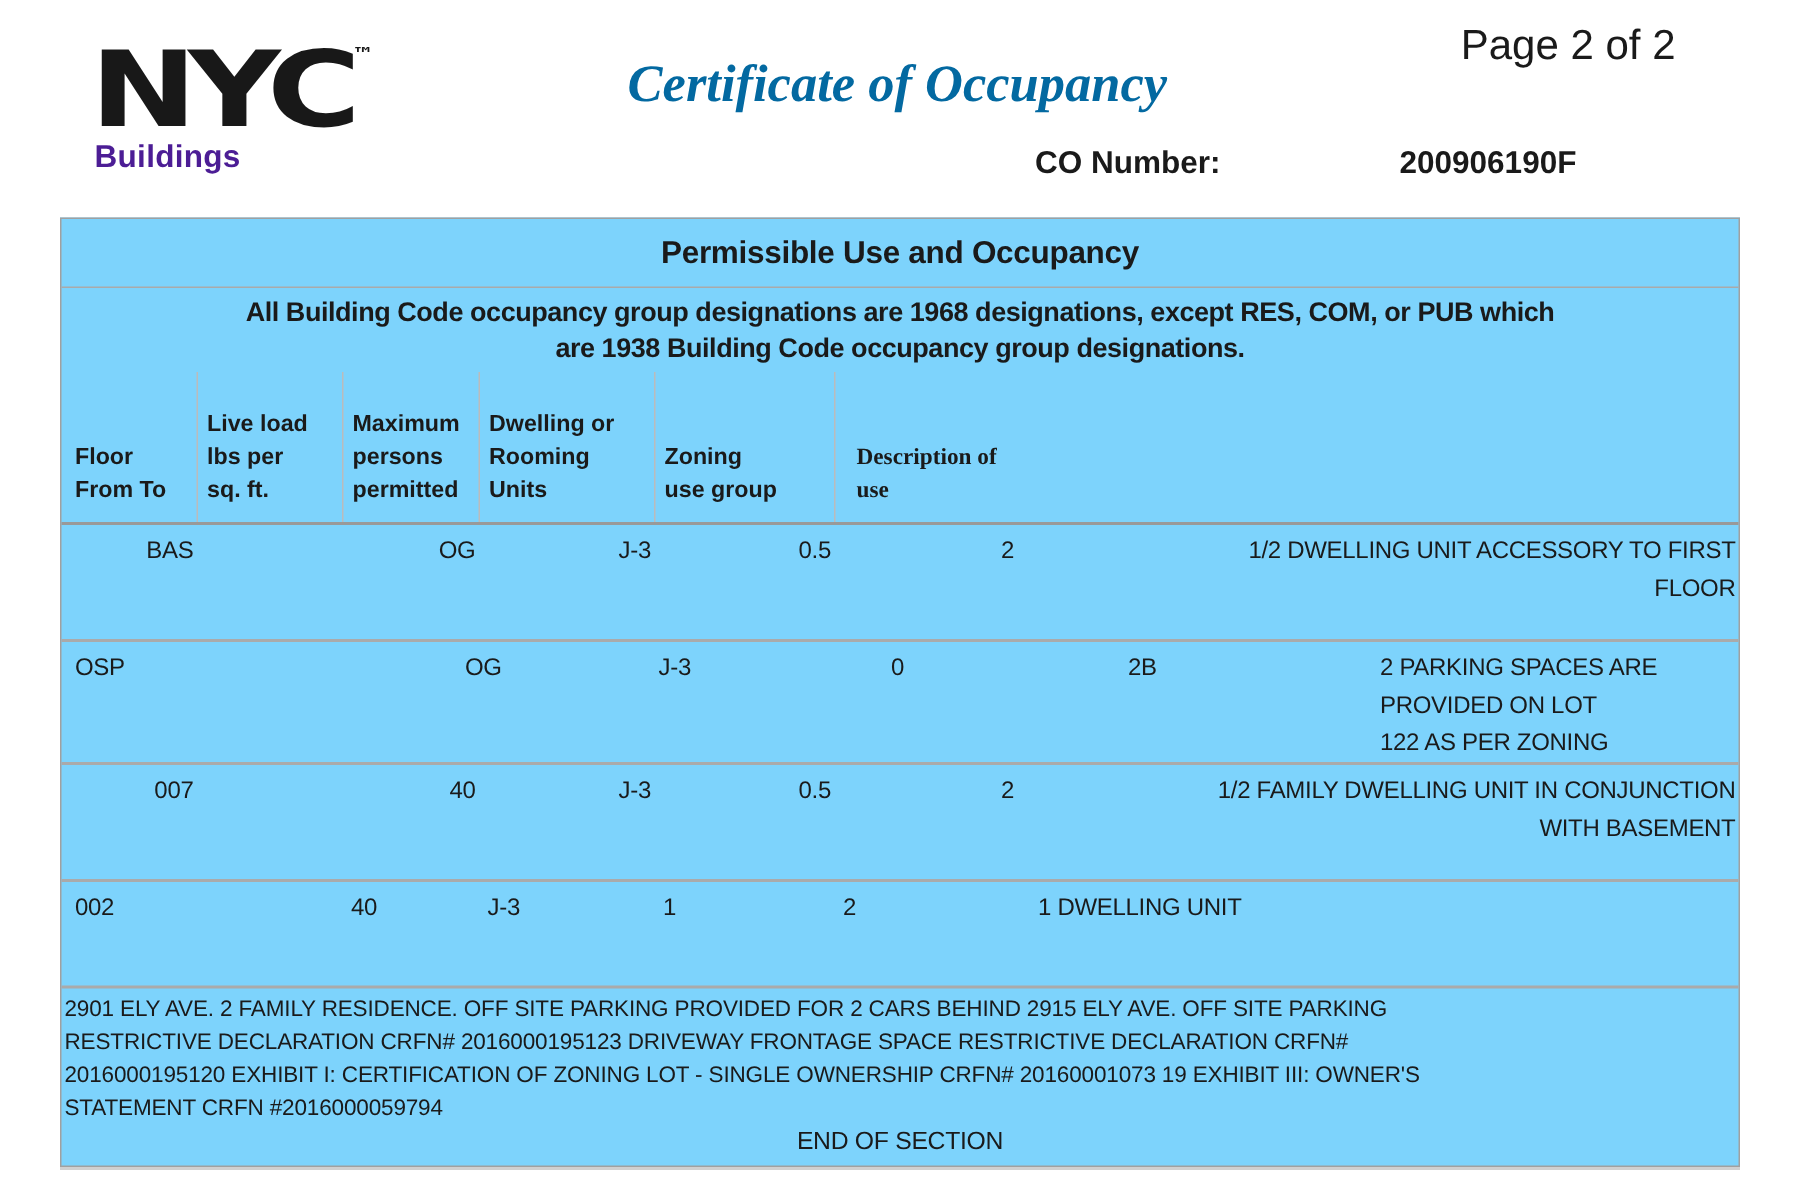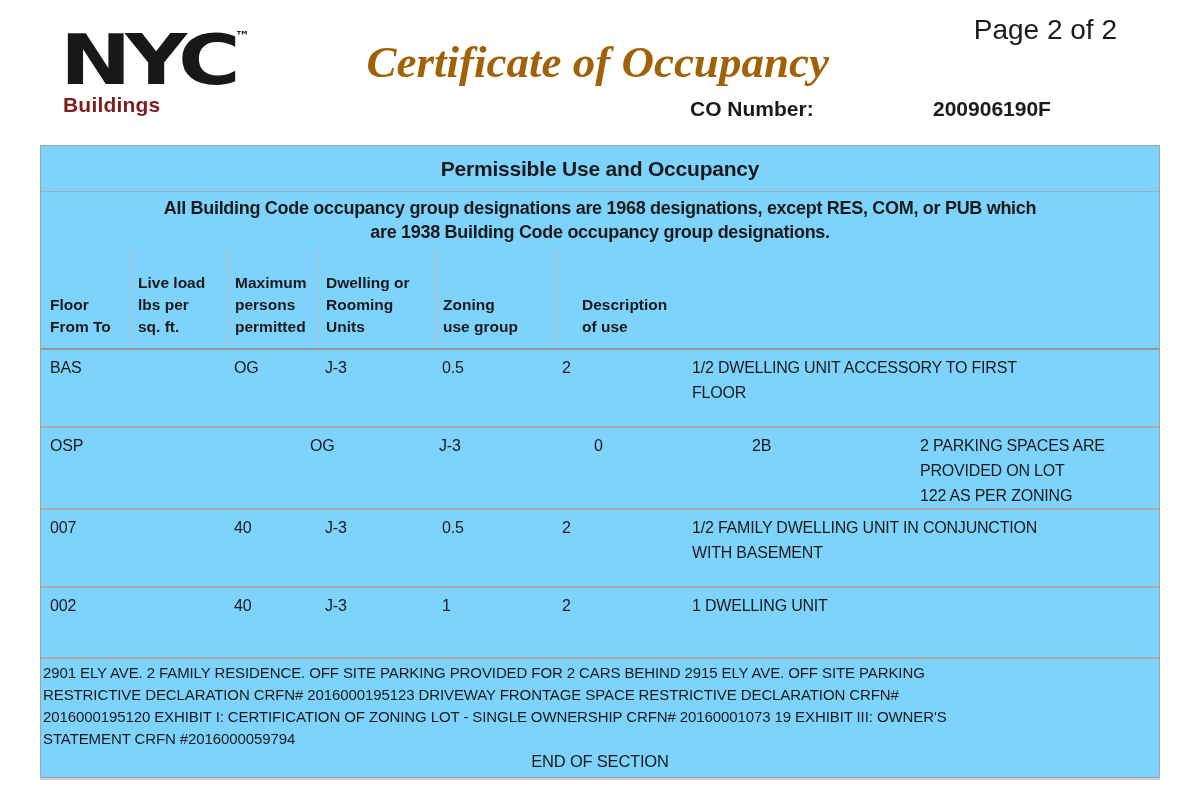--- a/index.html
+++ b/index.html
@@ -9,28 +9,28 @@
   
   .logo { position: absolute; left: 24px; top: 6px; margin-left: 36px; }
   .logo-mark {
     font-family: "DejaVu Sans", sans-serif;
     font-weight: bold; font-size: 70px; line-height: 60px;
     letter-spacing: -5px; color: #181818;
     transform: scaleX(1.22); transform-origin: left top; white-space: nowrap;
   }
   .logo-mark .tm { font-size: 12px; letter-spacing: 0; vertical-align: 44px; }
   .logo-sub {
-    font-weight: bold; font-size: 21px; color: #7f1d1d;
+    font-weight: bold; font-size: 21px; color: #4c1d95;
     letter-spacing: 0.2px; margin-top: 3px; padding-left: 3px;
   }
   .page-indicator { position: absolute; top: 14px; right: 83px; font-size: 28px; }
   .doc-title {
     position: absolute; top: 36px; left: 50%; transform: translateX(-50.5%);
     font-family: "Liberation Serif", serif; font-style: italic; font-weight: bold;
-    font-size: 45px; white-space: nowrap; color: #a16207;
+    font-size: 35px; white-space: nowrap; color: #0369a1;
   }
   .co-label { position: absolute; left: 690px; top: 97px; font-size: 21px; font-weight: bold; }
   .co-value { position: absolute; left: 933px; top: 97px; font-size: 21px; font-weight: bold; }
 
   
   .doc-table {
     position: absolute; left: 40px; top: 145px; width: 1120px;
     border: 1px solid #a0a0a0; background: #7dd3fc;
     box-shadow: 0 2px 0 rgba(170,170,170,0.55);
   }
@@ -49,30 +49,30 @@
     grid-template-columns: 90px 97px 91px 117px 120px 122px 1fr;
   }
   .grid.head { height: 102px; align-items: end; border-bottom: 2px solid #999999; }
   .grid.head > div {
     font-weight: bold; font-size: 15.5px; line-height: 22px;
     padding: 0 2px 10px 6px; white-space: pre-line; height: 100%;
     display: flex; align-items: flex-end;
   }
   .grid.head > div + div { border-left: 1px solid #bbbbbb; }
   .grid.head > div:first-child { padding-left: 9px; }
-  .grid.head > div:last-child { padding-left: 25px; }
+  .grid.head > div:last-child { padding-left: 14px; font-family: Liberation Serif, serif; }
 
   .grid.row { border-bottom: 2px solid #aaaaaa; }
   .grid.row > div {
     font-size: 16px; line-height: 25px; letter-spacing: -0.2px;
     padding: 5px 2px 0 6px; white-space: pre-line;
   }
   .grid.row > div:first-child { padding-left: 9px; }
   .grid.row > div:last-child { padding-left: 14px; }
-  .row-1, .row-3 { min-height: 78px; }
+  .row-1, .row-3 { min-height: 78px; text-align: right; }
   .row-2 { min-height: 77px; gap: 38px; }
   .row-4 { min-height: 71px; }
 
   .footer-notes {
     padding: 3px 2px 0 2px; font-size: 15px; line-height: 22px;
     letter-spacing: -0.1px; white-space: pre-line;
   }
   .end-marker {
     text-align: center; font-weight: normal; font-size: 16.5px;
     padding: 2px 0 6px 0; letter-spacing: -0.2px;

